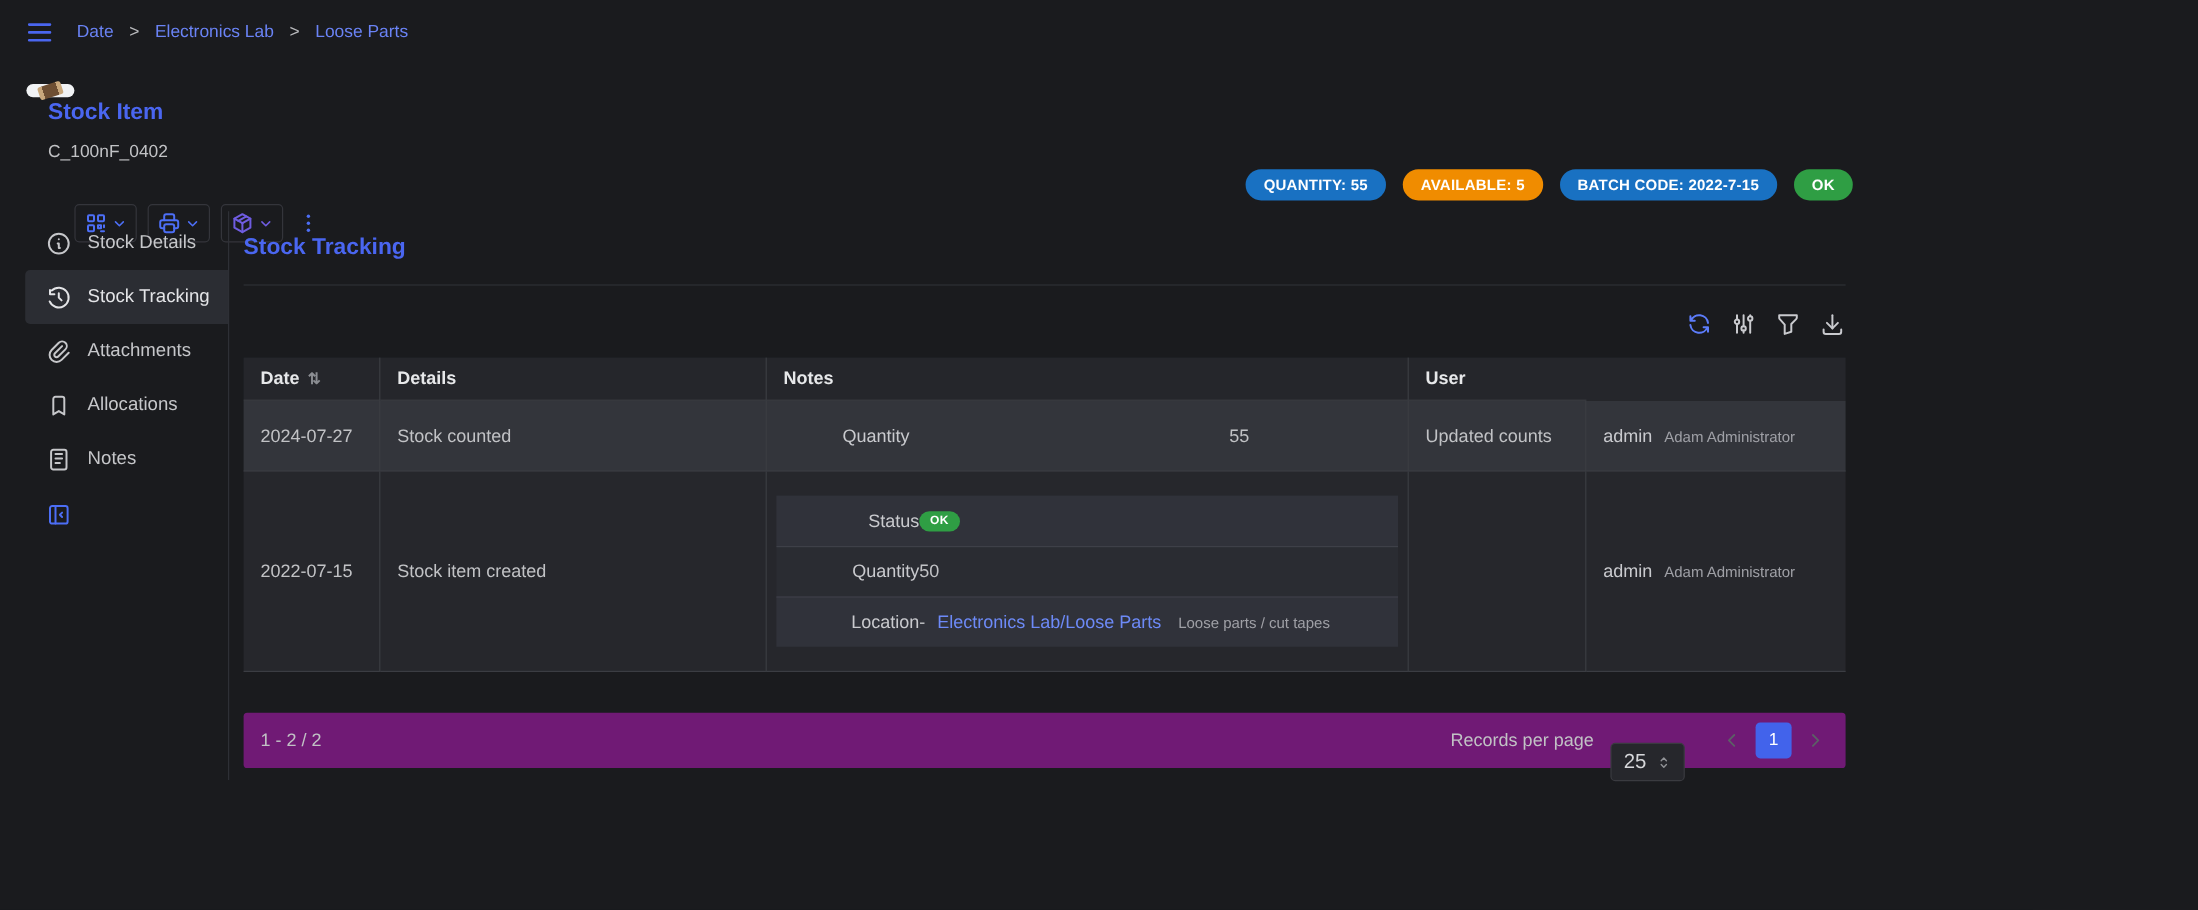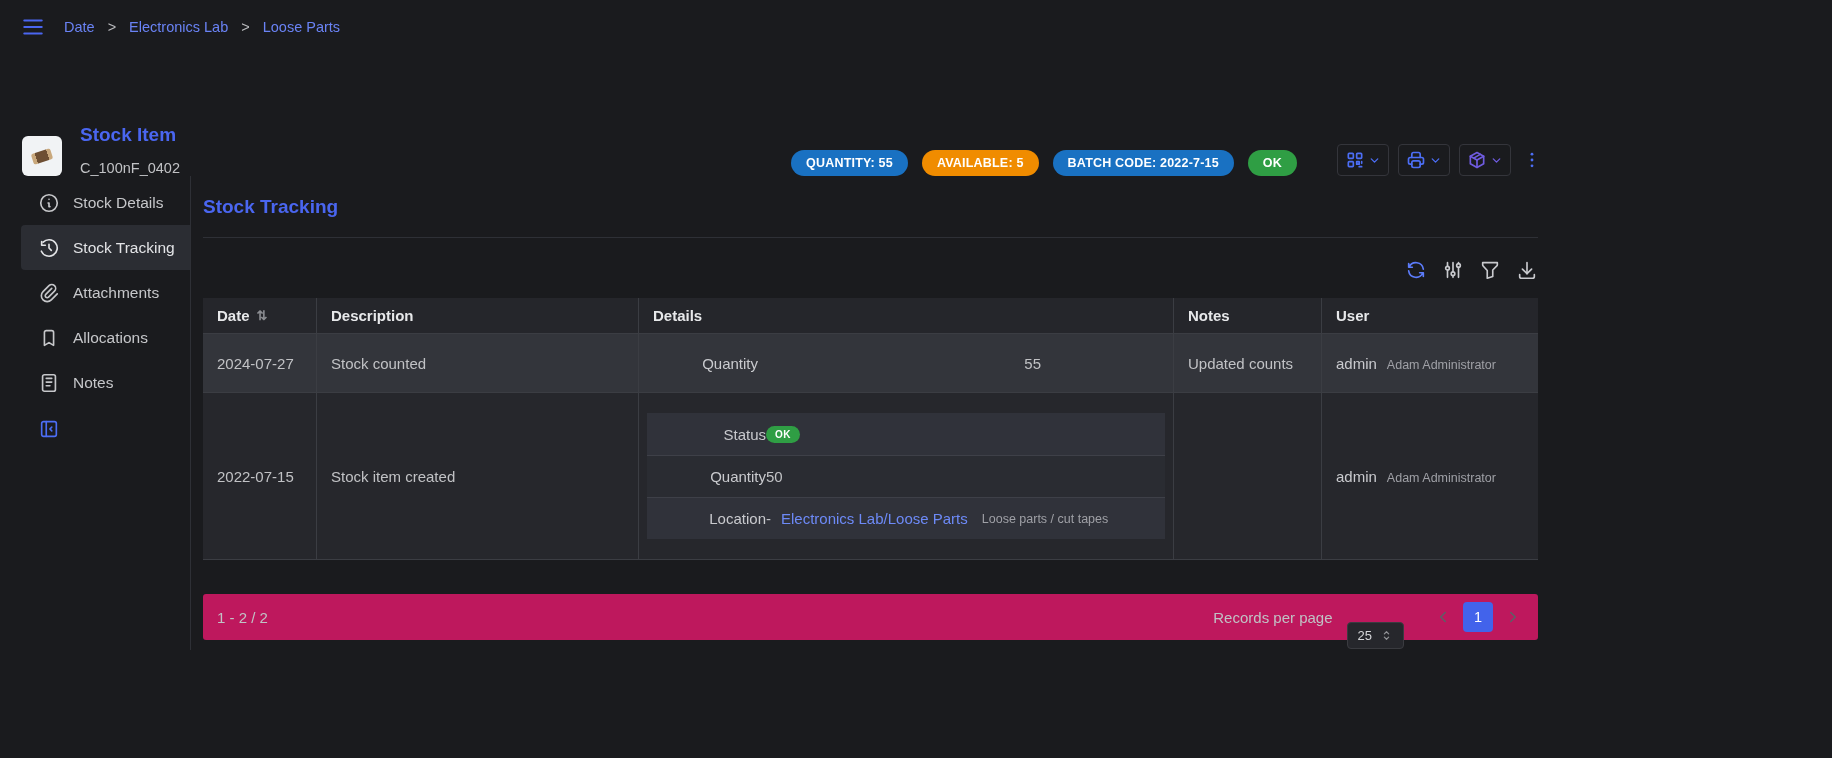--- a/index.html
+++ b/index.html
@@ -11,21 +11,21 @@
   .app { width:1556px; }
 
   
   .navbar { height:54px; display:flex; align-items:center; padding:0 20px; gap:18px; }
   .burger { color:#4a66f0; cursor:pointer; }
   .breadcrumb { display:flex; align-items:center; gap:13px; font-size:14.5px; }
   .breadcrumb a { color:#6a83f5; text-decoration:none; cursor:pointer; }
   .breadcrumb .sep { color:#b9babd; }
 
   
-  .page-header { display:flex; align-items:flex-end; padding:16px 12px 0 22px; height:122px; }
+  .page-header { display:flex; align-items:flex-start; padding:16px 12px 0 22px; height:122px;flex-direction:column; }
   .thumb { width:40px; height:40px; background:#f1f3f5; border-radius:6px; display:flex; align-items:center; justify-content:center; cursor:pointer; }
   .cap { width:20px; height:11px; border-radius:2px; transform:rotate(-18deg);
          background:linear-gradient(90deg,#c9a87c 0 20%,#6e4f33 20% 80%,#c9a87c 80% 100%); }
   .titles { margin-left:18px; display:flex; flex-direction:column; gap:14px; padding-top:2px; }
   .page-title { color:#4a66f0; font-size:19px; font-weight:bold; }
   .page-subtitle { color:#c1c2c5; font-size:14.5px; }
   .badges { margin-left:auto; display:flex; gap:14px; margin-top:6px; }
   .badge { height:26px; display:inline-flex; align-items:center; padding:0 15px; border-radius:13px;
            color:#fff; font-weight:bold; font-size:12.5px; letter-spacing:.2px; white-space:nowrap; }
   .b-blue { background:#1971c2; } .b-orange { background:#f08c00; } .b-green { background:#2f9e44; }
@@ -79,27 +79,27 @@
   .sub-key { width:105px; color:#c9cace; flex-shrink:0; }
   .mini-badge { background:#2f9e44; color:#fff; font-size:10px; font-weight:bold; padding:3px 9px; border-radius:10px; letter-spacing:.4px; }
   .loc-dash { color:#c1c2c5; margin-right:10px; }
   .loc-link { color:#6d8af7; text-decoration:none; cursor:pointer; }
   .loc-note { font-size:12.5px; color:#9fa0a6; margin-left:14px; }
   .user-cell { display:flex; align-items:baseline; gap:10px; }
   .user-name { color:#c9cace; }
   .user-full { font-size:12.5px; color:#9fa0a6; }
 
   
-  .table-footer { margin-top:34px; height:46px; background:#be185d; border-radius:3px;
+  .table-footer { margin-top:34px; height:46px; background:#701a75; border-radius:3px;
                   display:flex; align-items:center; padding:0 14px; }
   .range { font-size:15px; color:#c1c2c5; }
   .footer-right { margin-left:auto; display:flex; align-items:center; gap:14px; }
   .rpp-label { font-size:15px; color:#c1c2c5; }
   .rpp-select { display:flex; align-items:center; gap:8px; background:#26272c; border:1px solid #3a3b40;
-                border-radius:4px; padding:5px 10px; color:#d6d7da; font-size:13px; cursor:pointer;margin-top:36px; }
+                border-radius:4px; padding:5px 10px; color:#d6d7da; font-size:17px; cursor:pointer;margin-top:36px; }
   .rpp-select .icon { color:#909296; }
   .pagination { display:flex; align-items:center; gap:9px; margin-left:14px; }
   .page-nav { background:none; border:none; color:#5c5f66; display:flex; padding:2px; cursor:default; }
   .page-btn { width:30px; height:30px; background:#4263eb; color:#fff; border:none; border-radius:4px;
               font-size:14.5px; display:flex; align-items:center; justify-content:center; cursor:pointer; }
 </style>
 </head>
 <body>
 
 <div class="app">
@@ -294,23 +294,20 @@
         </button>
       </div>
 
       <div class="tracking-table">
         <div class="t-row t-head">
           <div class="t-cell">
             <span>Date</span>
             <span class="sort-glyph">⇅</span>
           </div>
           <div class="t-cell">
-            <span>Description</span>
-          </div>
-          <div class="t-cell">
             <span>Details</span>
           </div>
           <div class="t-cell">
             <span>Notes</span>
           </div>
           <div class="t-cell">
             <span>User</span>
           </div>
         </div>
 

